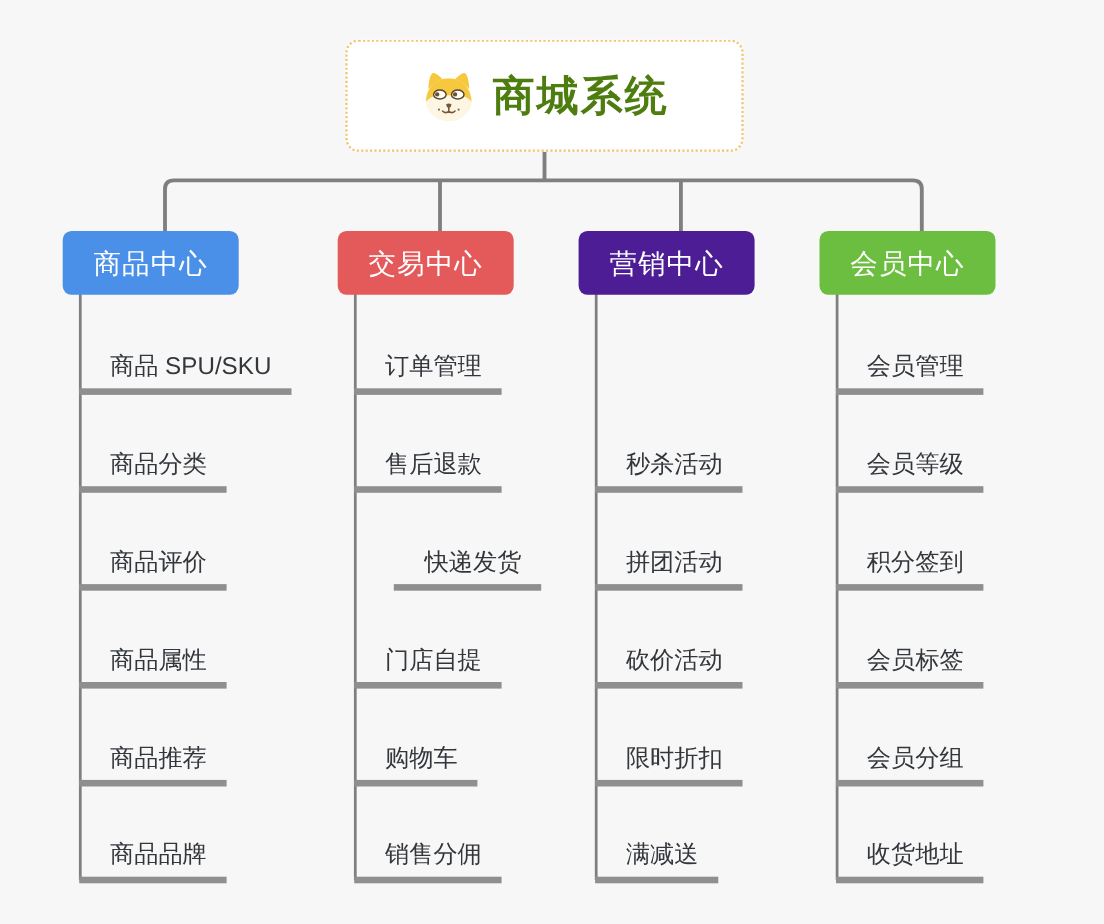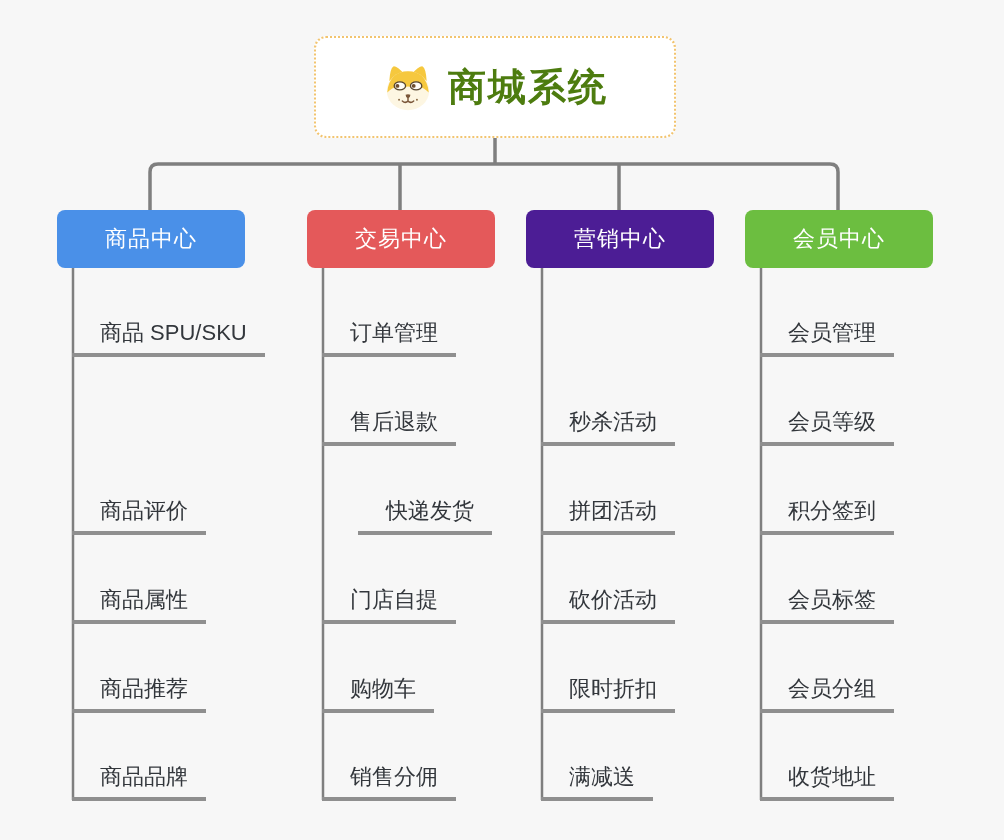--- a/index.html
+++ b/index.html
@@ -7,28 +7,28 @@
   .stage{position:relative;width:1004px;height:840px;overflow:hidden;}
   .connectors{position:absolute;left:0;top:0;width:1004px;height:840px;}
   .root-node{
     position:absolute;left:314px;top:36px;width:362px;height:102px;
     background:#ffffff;border:2px dotted #F2C46F;border-radius:12px;
     display:flex;align-items:center;justify-content:center;gap:14px;
     box-sizing:border-box;
   }
   .root-title{font-size:38px;font-weight:600;letter-spacing:2px;}
   .branch{
-    position:absolute;top:210px;width:188px;height:58px;border-radius:8px;
-    color:#ffffff;font-size:22px;letter-spacing:1px;
+    position:absolute;top:210px;width:160px;height:58px;border-radius:8px;
+    color:#ffffff;font-size:25px;letter-spacing:1px;
     display:flex;align-items:center;justify-content:center;
   }
   .b0{left:57px}.b1{left:307px}.b2{left:526px}.b3{left:745px}
   .item{
     position:absolute;white-space:nowrap;font-size:22px;line-height:28px;
-    padding:0 18px 6px 28px;border-bottom:4px solid #14532d;
+    padding:0 18px 6px 28px;border-bottom:6px solid #14532d;
   }
   .c0{left:72px}.c1{left:322px}.c2{left:541px}.c3{left:760px}
   .r0{top:319px}.r1{top:408px}.r2{top:497px}.r3{top:586px}.r4{top:675px}.r5{top:763px}
 </style>
 </head>
 <body>
 
 <div class="stage" style="background: rgb(247, 247, 247); color: rgb(51, 55, 60);">
 
   <svg class="connectors" viewBox="0 0 1004 840" xmlns="http://www.w3.org/2000/svg">
@@ -61,20 +61,21 @@
     </svg>
     <span class="root-title" style="color: #4d7c0f;">商城系统</span>
   </div>
 
   <div class="branch b0" style="background: rgb(74, 144, 232);">商品中心</div>
   <div class="branch b1" style="background: rgb(228, 89, 90);">交易中心</div>
   <div class="branch b2" style="background: #4c1d95;">营销中心</div>
   <div class="branch b3" style="background: rgb(108, 190, 64);">会员中心</div>
 
   <div class="item c0 r0" style="border-bottom-color: rgb(143, 143, 143);">商品 SPU/SKU</div>
+  <div class="item c0 r1" style="border-bottom-color: rgb(143, 143, 143);">商品分类</div>
   <div class="item c0 r2" style="border-bottom-color: rgb(143, 143, 143);">商品评价</div>
   <div class="item c0 r3" style="border-bottom-color: rgb(143, 143, 143);">商品属性</div>
   <div class="item c0 r4" style="border-bottom-color: rgb(143, 143, 143);">商品推荐</div>
   <div class="item c0 r5" style="border-bottom-color: rgb(143, 143, 143);">商品品牌</div>
 
   <div class="item c1 r0" style="border-bottom-color: rgb(143, 143, 143);">订单管理</div>
   <div class="item c1 r1" style="border-bottom-color: rgb(143, 143, 143);">售后退款</div>
   <div class="item c1 r2" style="border-bottom-color: rgb(143, 143, 143); margin-left: 36px;">快递发货</div>
   <div class="item c1 r3" style="border-bottom-color: rgb(143, 143, 143);">门店自提</div>
   <div class="item c1 r4" style="border-bottom-color: rgb(143, 143, 143);">购物车</div>

